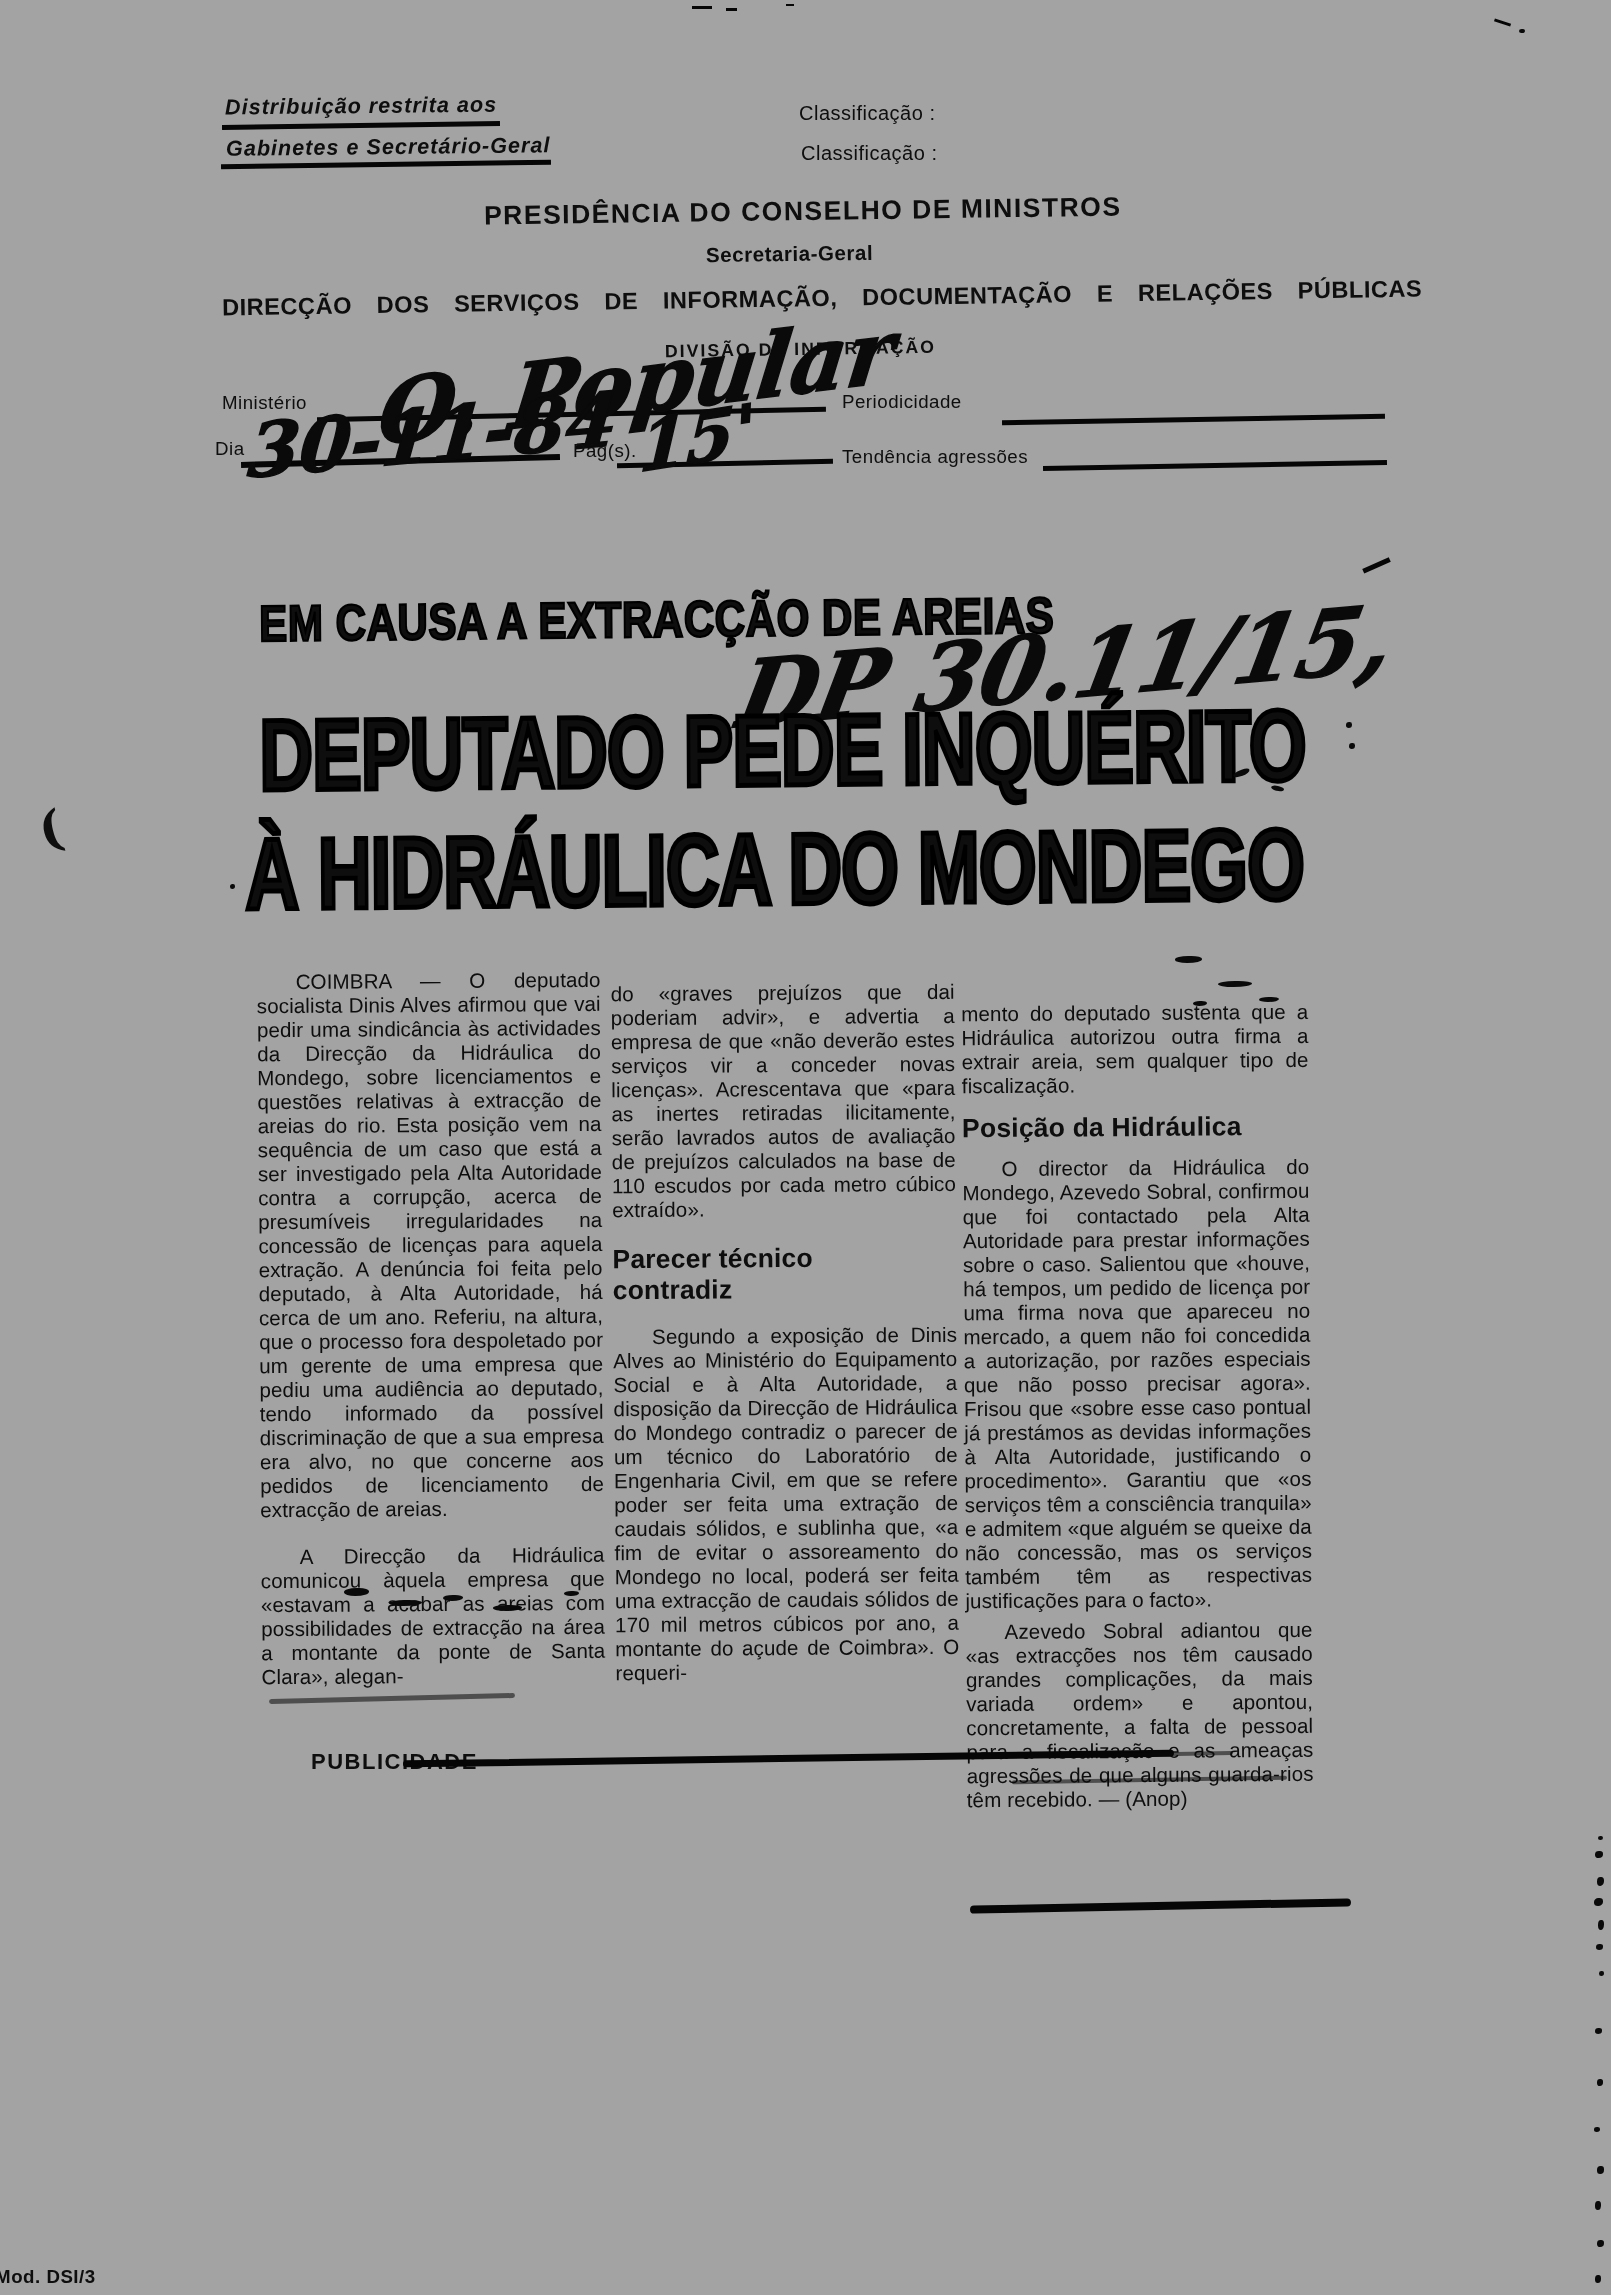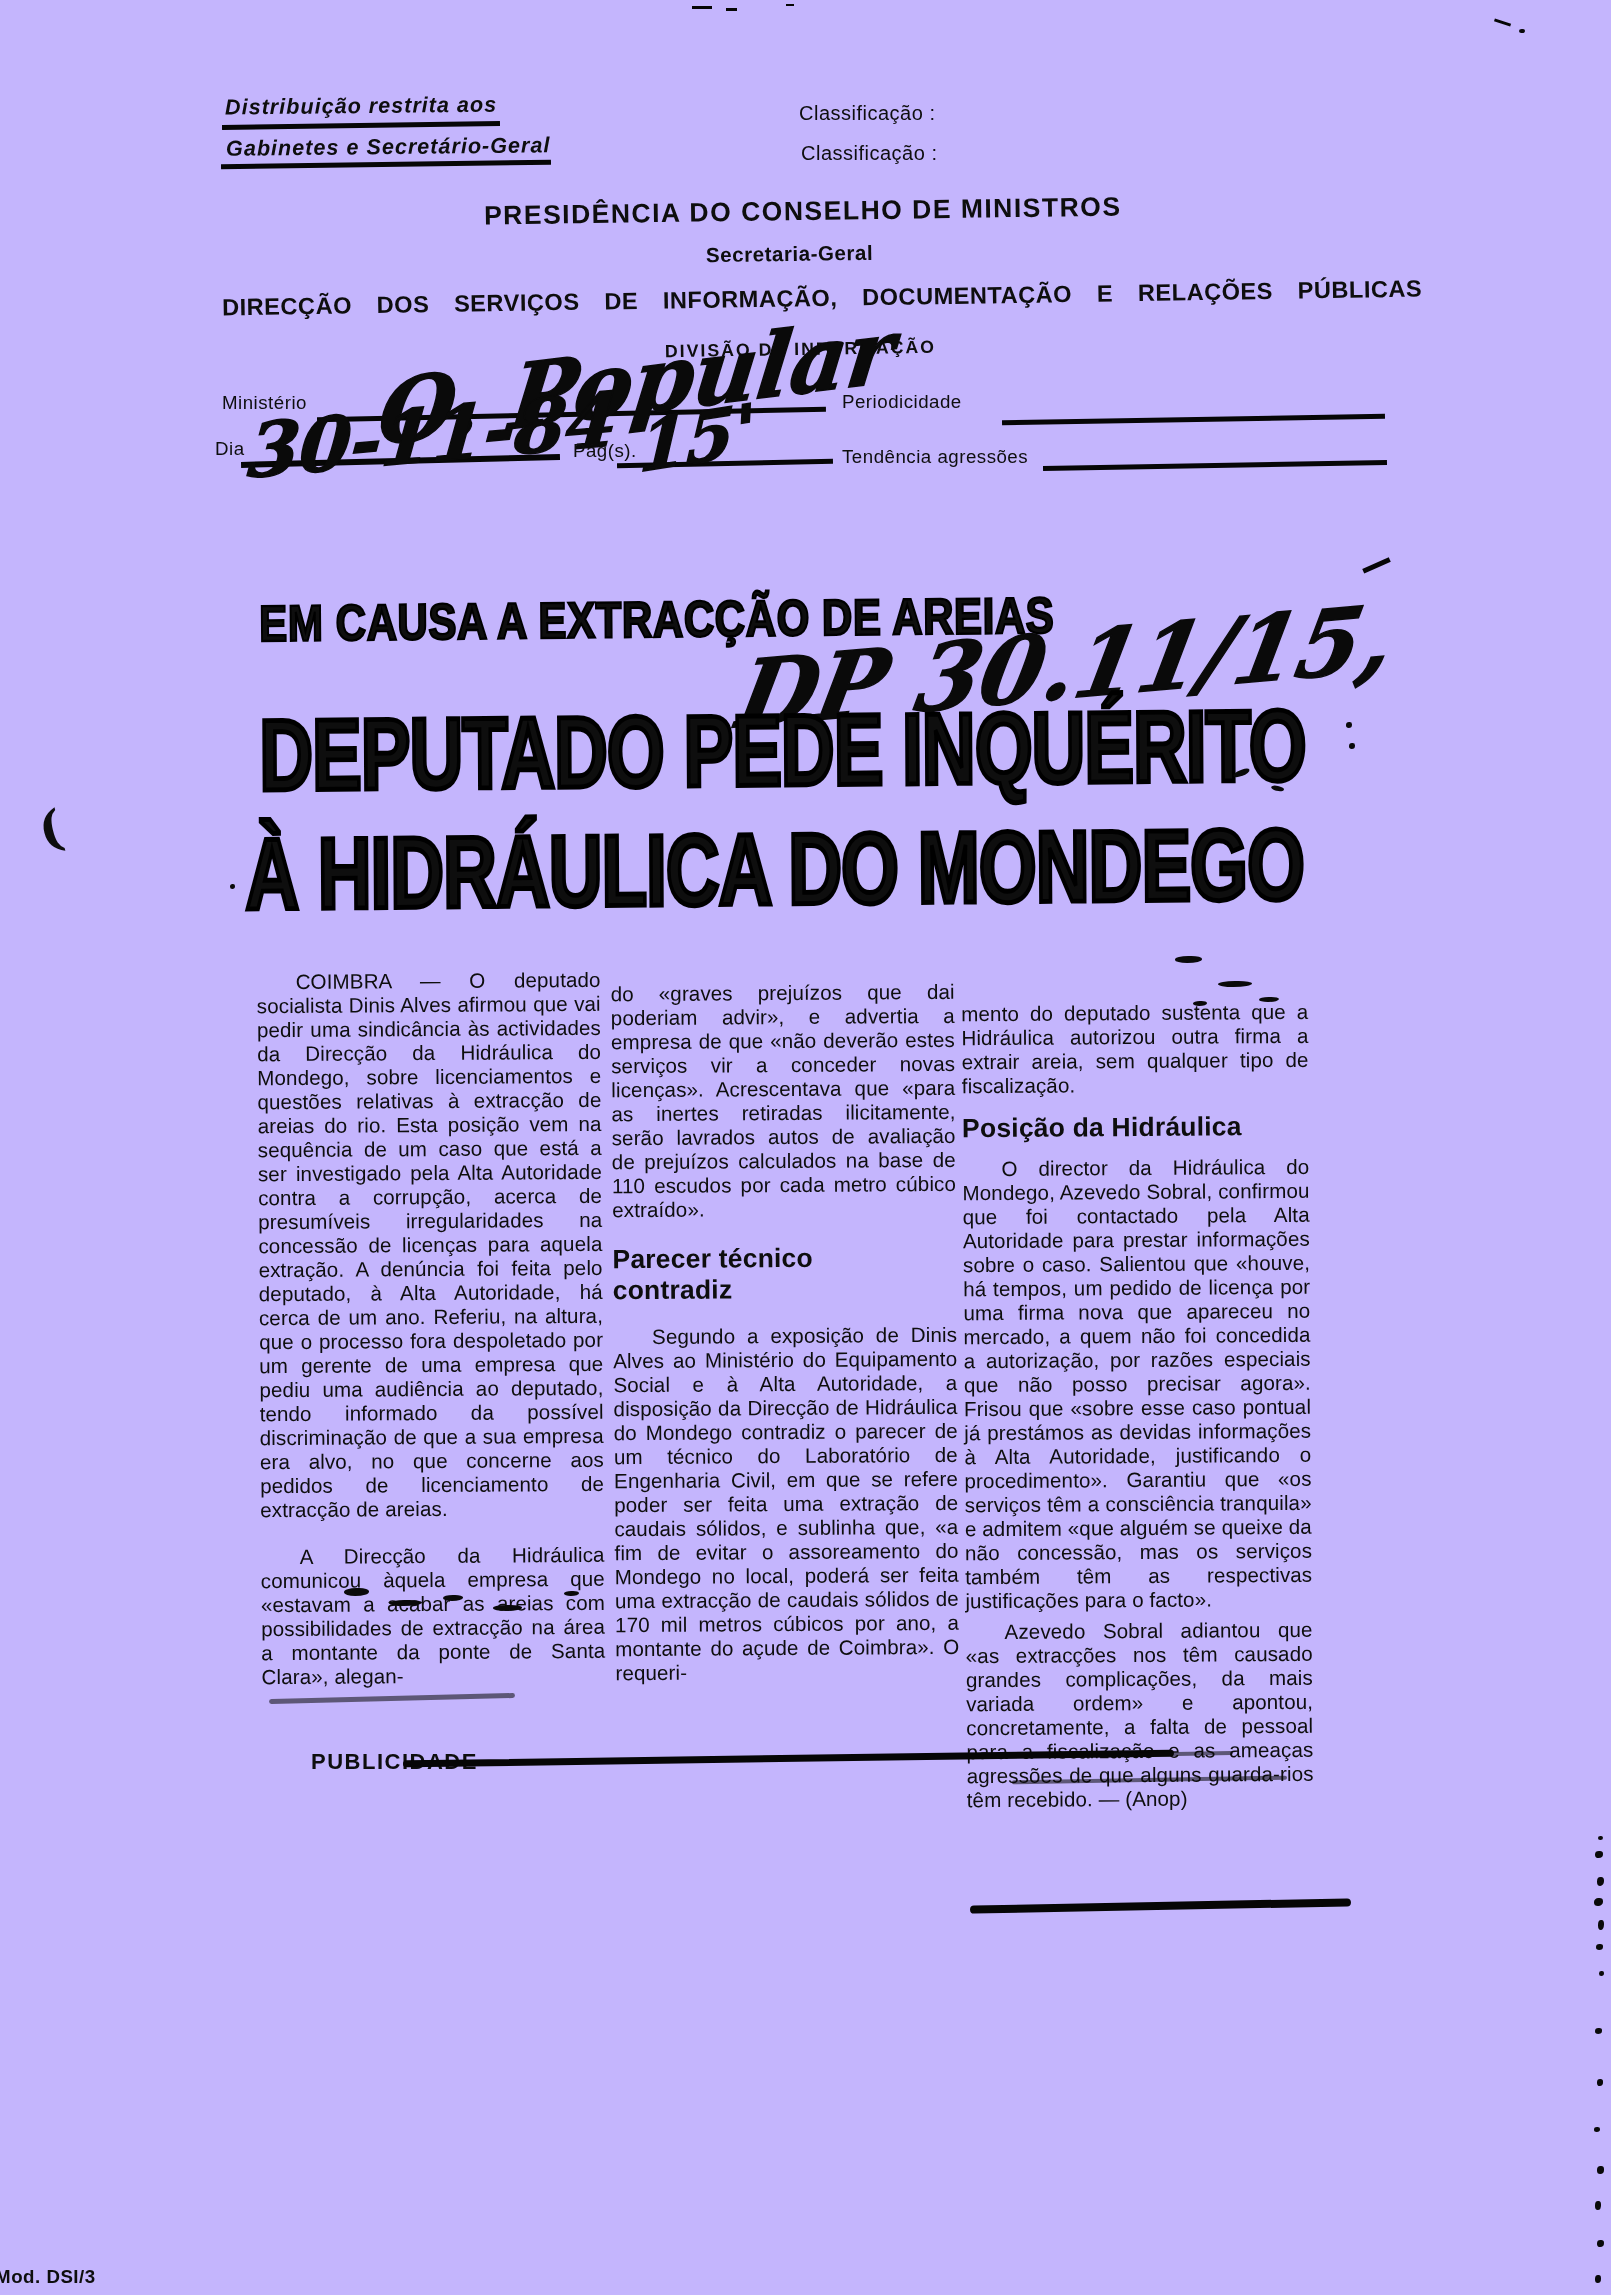--- a/index.html
+++ b/index.html
@@ -1,18 +1,18 @@
 <!DOCTYPE html>
 <html style="font-size:7.9px"><head>
 <meta charset="utf-8">
 <style>
   html,body { margin:0; padding:0; background:#777; }
   .page {
     position:relative; width:1612px; height:2295px;
-    background:#c4b5fd; overflow:hidden;
+    background:#a3a3a3; overflow:hidden;
     font-family:"Liberation Sans", sans-serif; color:#0e0e0e;
   }
   .abs { position:absolute; }
   .nowrap { white-space:nowrap; }
   .bar { position:absolute; background:#060606; }
   .blob { position:absolute; background:#0a0a0a; border-radius:50% 40% 55% 45%; }
 
   
   .restricted { font-size:21.6px; font-style:italic; font-weight:600; letter-spacing:1px; transform:rotate(-0.6deg); }
   .formlabel  { font-size:18.7px; letter-spacing:0.5px; }

